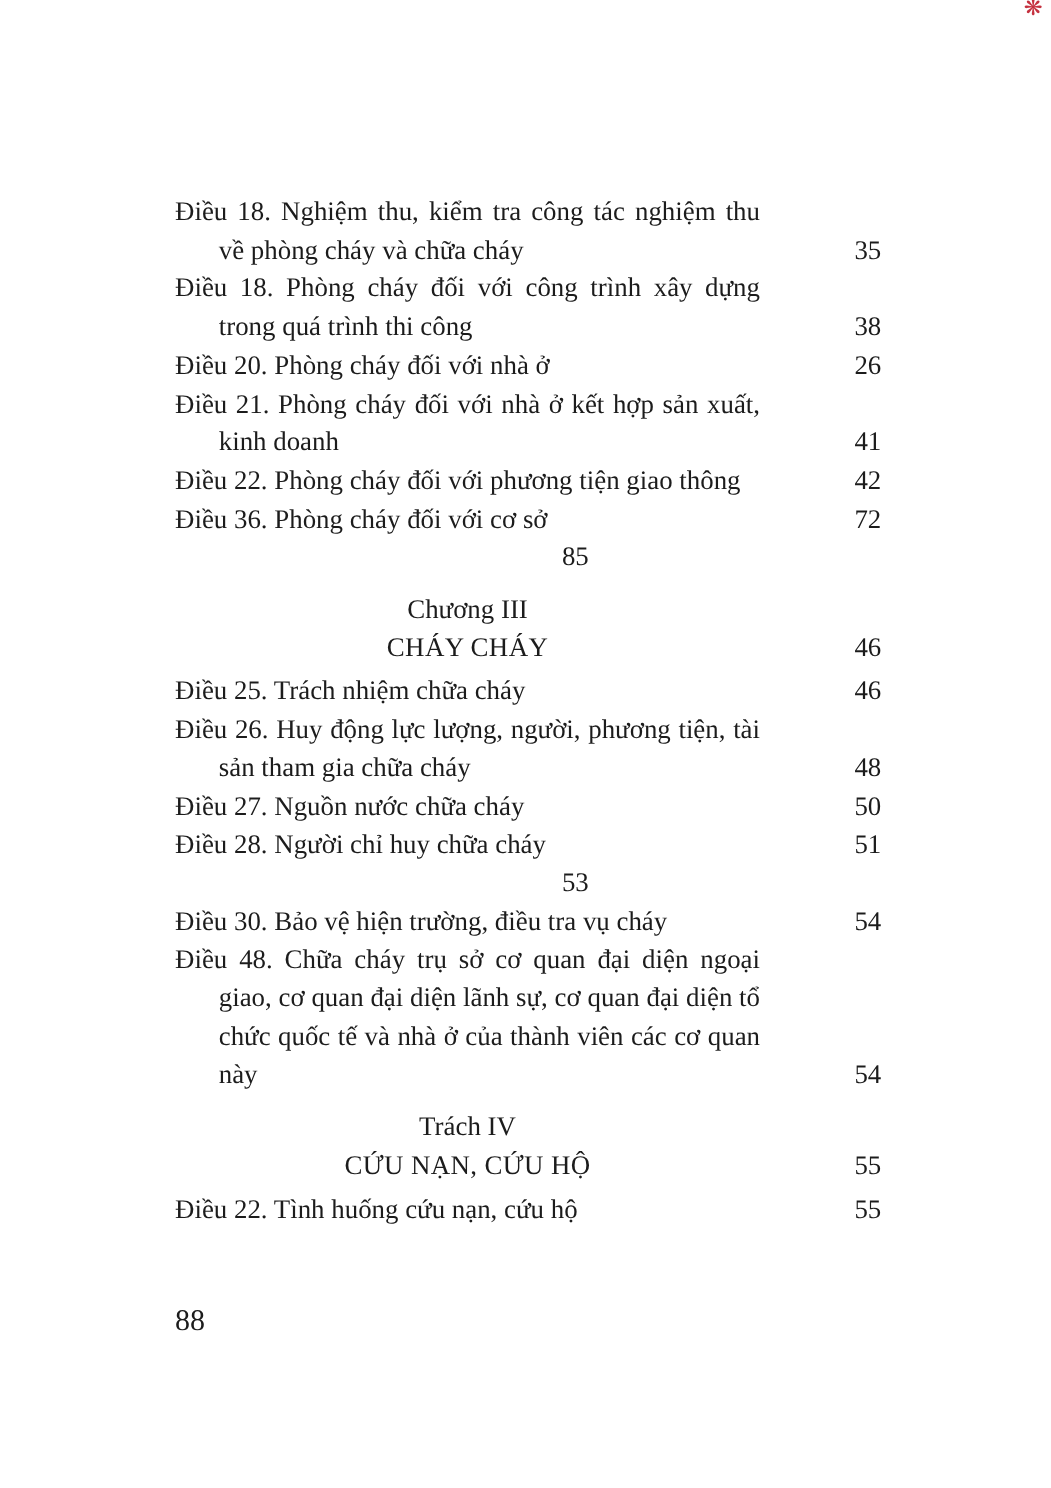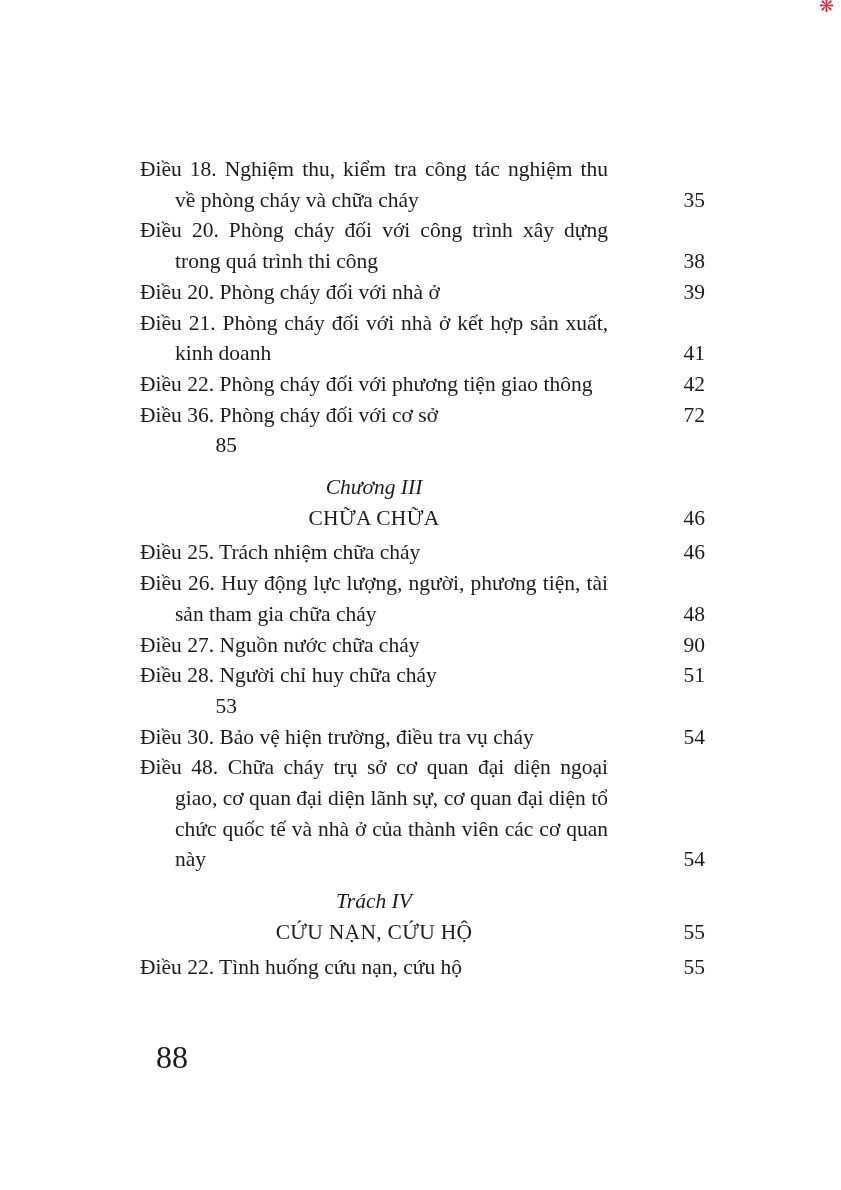--- a/index.html
+++ b/index.html
@@ -22,62 +22,62 @@
     line-height: 20px;
     color: #c5313f;
   }
   .toc {
     position: absolute;
     left: 140px; top: 154px;
     width: 565px;
     font-size: 21.5px;
     line-height: 30.7px;
   }
-  .row { display: flex; align-items: flex-end; }
+  .row { display: flex; align-items: flex-end; justify-content: center; }
   .row .txt { flex: 1 1 auto; min-width: 0; }
   .row .num {
     flex: 0 0 97px; width: 97px;
     text-align: right;
     white-space: nowrap;
   }
   .row.entry .txt {
     text-align: justify;
     padding-left: 35px;
     text-indent: -35px;
   }
   .row.chapter { margin-top: 11px; }
   .row.chapter .txt, .row.chaptername .txt { text-align: center; }
-  .row.chapter .txt { font-style: italic; }
+  .row.chapter .txt { }
   .row.chaptername .txt { letter-spacing: 0.3px; }
   .row.chaptername + .row.entry { margin-top: 4px; }
   .footer-num {
     position: absolute;
-    left: 156px; top: 1042px;
-    font-size: 32px;
+    left: 140px; top: 1042px;
+    font-size: 24px;
     line-height: 30px;
   }
 </style>
 </head>
 <body>
 
 <div class="page">
   <span class="flower">❋</span>
 
   <div class="toc" id="toc">
       <div class="row entry">
         <span class="txt">Điều 18. Nghiệm thu, kiểm tra công tác nghiệm thu về phòng cháy và chữa cháy</span>
         <span class="num">35</span>
       </div>
       <div class="row entry">
-        <span class="txt">Điều 20. Phòng cháy đối với công trình xây dựng trong quá trình thi công</span>
+        <span class="txt">Điều 18. Phòng cháy đối với công trình xây dựng trong quá trình thi công</span>
         <span class="num">38</span>
       </div>
       <div class="row entry">
         <span class="txt">Điều 20. Phòng cháy đối với nhà ở</span>
-        <span class="num">39</span>
+        <span class="num">26</span>
       </div>
       <div class="row entry">
         <span class="txt">Điều 21. Phòng cháy đối với nhà ở kết hợp sản xuất, kinh doanh</span>
         <span class="num">41</span>
       </div>
       <div class="row entry">
         <span class="txt">Điều 22. Phòng cháy đối với phương tiện giao thông</span>
         <span class="num">42</span>
       </div>
       <div class="row entry">
@@ -85,34 +85,34 @@
         <span class="num">72</span>
       </div>
       <div class="row entry">
         <span class="num">85</span>
       </div>
       <div class="row chapter">
         <span class="txt">Chương III</span>
         <span class="num"></span>
       </div>
       <div class="row chaptername">
-        <span class="txt">CHỮA CHỮA</span>
+        <span class="txt">CHÁY CHÁY</span>
         <span class="num">46</span>
       </div>
       <div class="row entry">
         <span class="txt">Điều 25. Trách nhiệm chữa cháy</span>
         <span class="num">46</span>
       </div>
       <div class="row entry">
         <span class="txt">Điều 26. Huy động lực lượng, người, phương tiện, tài sản tham gia chữa cháy</span>
         <span class="num">48</span>
       </div>
       <div class="row entry">
         <span class="txt">Điều 27. Nguồn nước chữa cháy</span>
-        <span class="num">90</span>
+        <span class="num">50</span>
       </div>
       <div class="row entry">
         <span class="txt">Điều 28. Người chỉ huy chữa cháy</span>
         <span class="num">51</span>
       </div>
       <div class="row entry">
         <span class="num">53</span>
       </div>
       <div class="row entry">
         <span class="txt">Điều 30. Bảo vệ hiện trường, điều tra vụ cháy</span>

